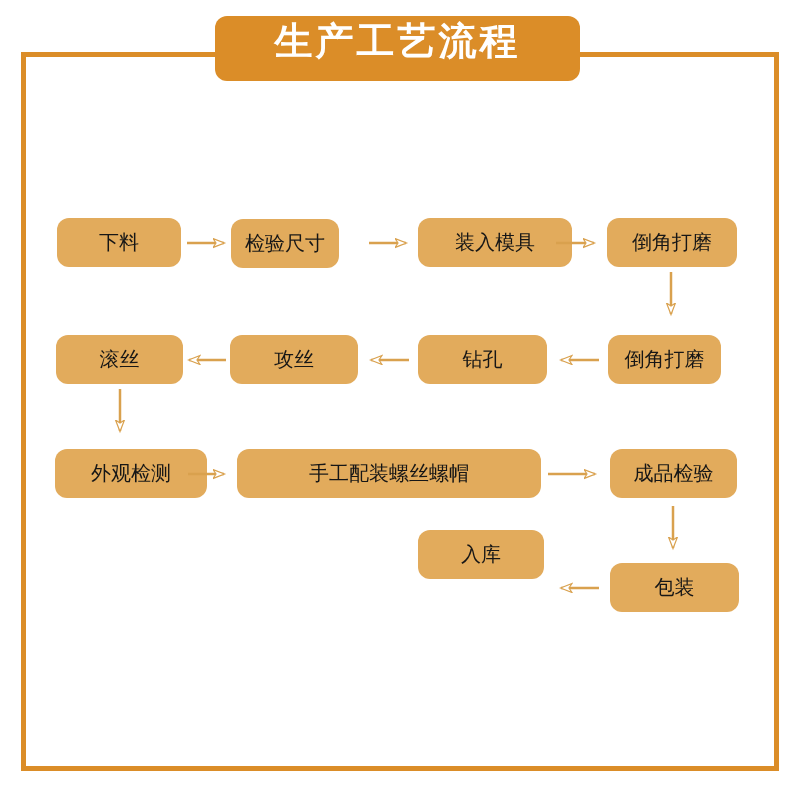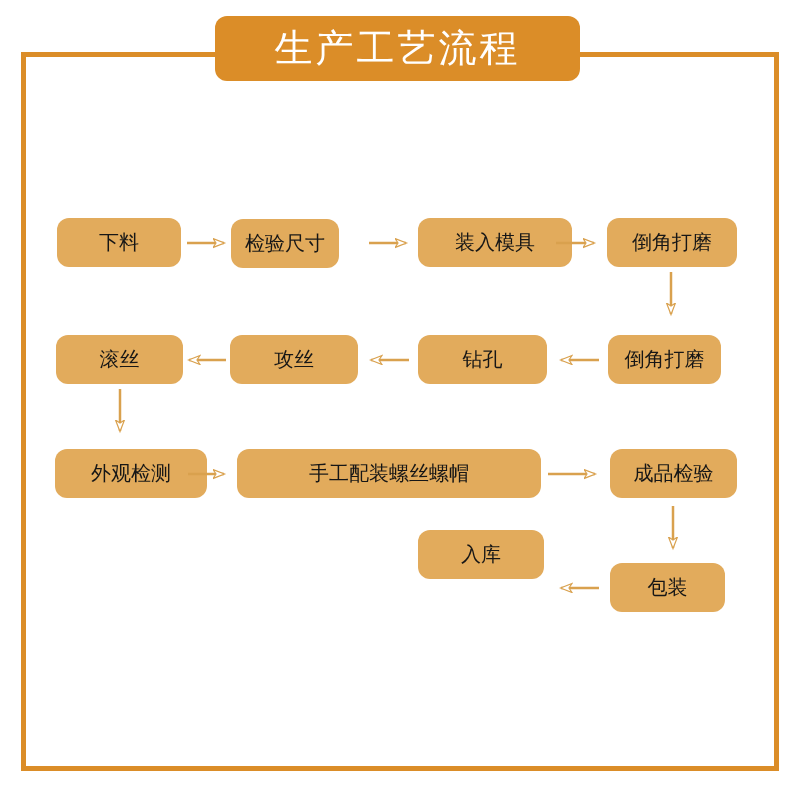--- a/index.html
+++ b/index.html
@@ -16,22 +16,22 @@
     font-family:"DejaVu Sans","Liberation Sans",sans-serif;
     overflow:hidden;
   }
   .frame{
     position:absolute;left:21px;top:52px;width:758px;height:719px;
     box-sizing:border-box;border:5px solid var(--accent);
   }
   .banner{
     position:absolute;left:215px;top:16px;width:365px;height:65px;
     background:var(--accent);border-radius:12px;z-index:2;
-    display:flex;align-items:center;justify-content:center;
-    color:var(--title-text);font-size:38px;font-weight:normal;letter-spacing:3px;
+    display:flex;justify-content:center;
+    color:var(--title-text);font-size:38px;font-weight:bold;letter-spacing:3px;
   }
   .node{
     position:absolute;height:49px;background:var(--box-fill);
     border-radius:12px;display:flex;align-items:center;justify-content:center;
     font-size:20px;color:var(--box-text);z-index:1;white-space:nowrap;
   }
   svg.arrows{position:absolute;left:0;top:0;z-index:1;}
   svg.arrows line{stroke:var(--arrow);stroke-width:2.5;}
   svg.arrows .head{fill:#fff;stroke:var(--arrow);stroke-width:1.2;}
 </style>
@@ -52,21 +52,21 @@
 <div class="node" style="left:56px;top:335px;width:127px">滚丝</div>
 <div class="node" style="left:230px;top:335px;width:128px">攻丝</div>
 <div class="node" style="left:418px;top:335px;width:129px">钻孔</div>
 <div class="node" style="left:608px;top:335px;width:113px">倒角打磨</div>
 
 <div class="node" style="left:55px;top:449px;width:152px">外观检测</div>
 <div class="node" style="left:237px;top:449px;width:304px">手工配装螺丝螺帽</div>
 <div class="node" style="left:610px;top:449px;width:127px">成品检验</div>
 
 <div class="node" style="left:418px;top:530px;width:126px">入库</div>
-<div class="node" style="left:610px;top:563px;width:115px">包装</div>
+<div class="node" style="left:610px;top:563px;width:129px">包装</div>
 
 <svg class="arrows" width="800" height="800">
   <defs>
     <marker id="ah" markerUnits="userSpaceOnUse" markerWidth="14" markerHeight="12" refX="11.5" refY="5" orient="auto">
       <path class="head" d="M0.5,0.5 L12,5 L0.5,9.5 L3.5,5 Z"></path>
     </marker>
   </defs>
 
   <g>
       <line x1="187" y1="243" x2="224" y2="243" marker-end="url(#ah)"></line>

